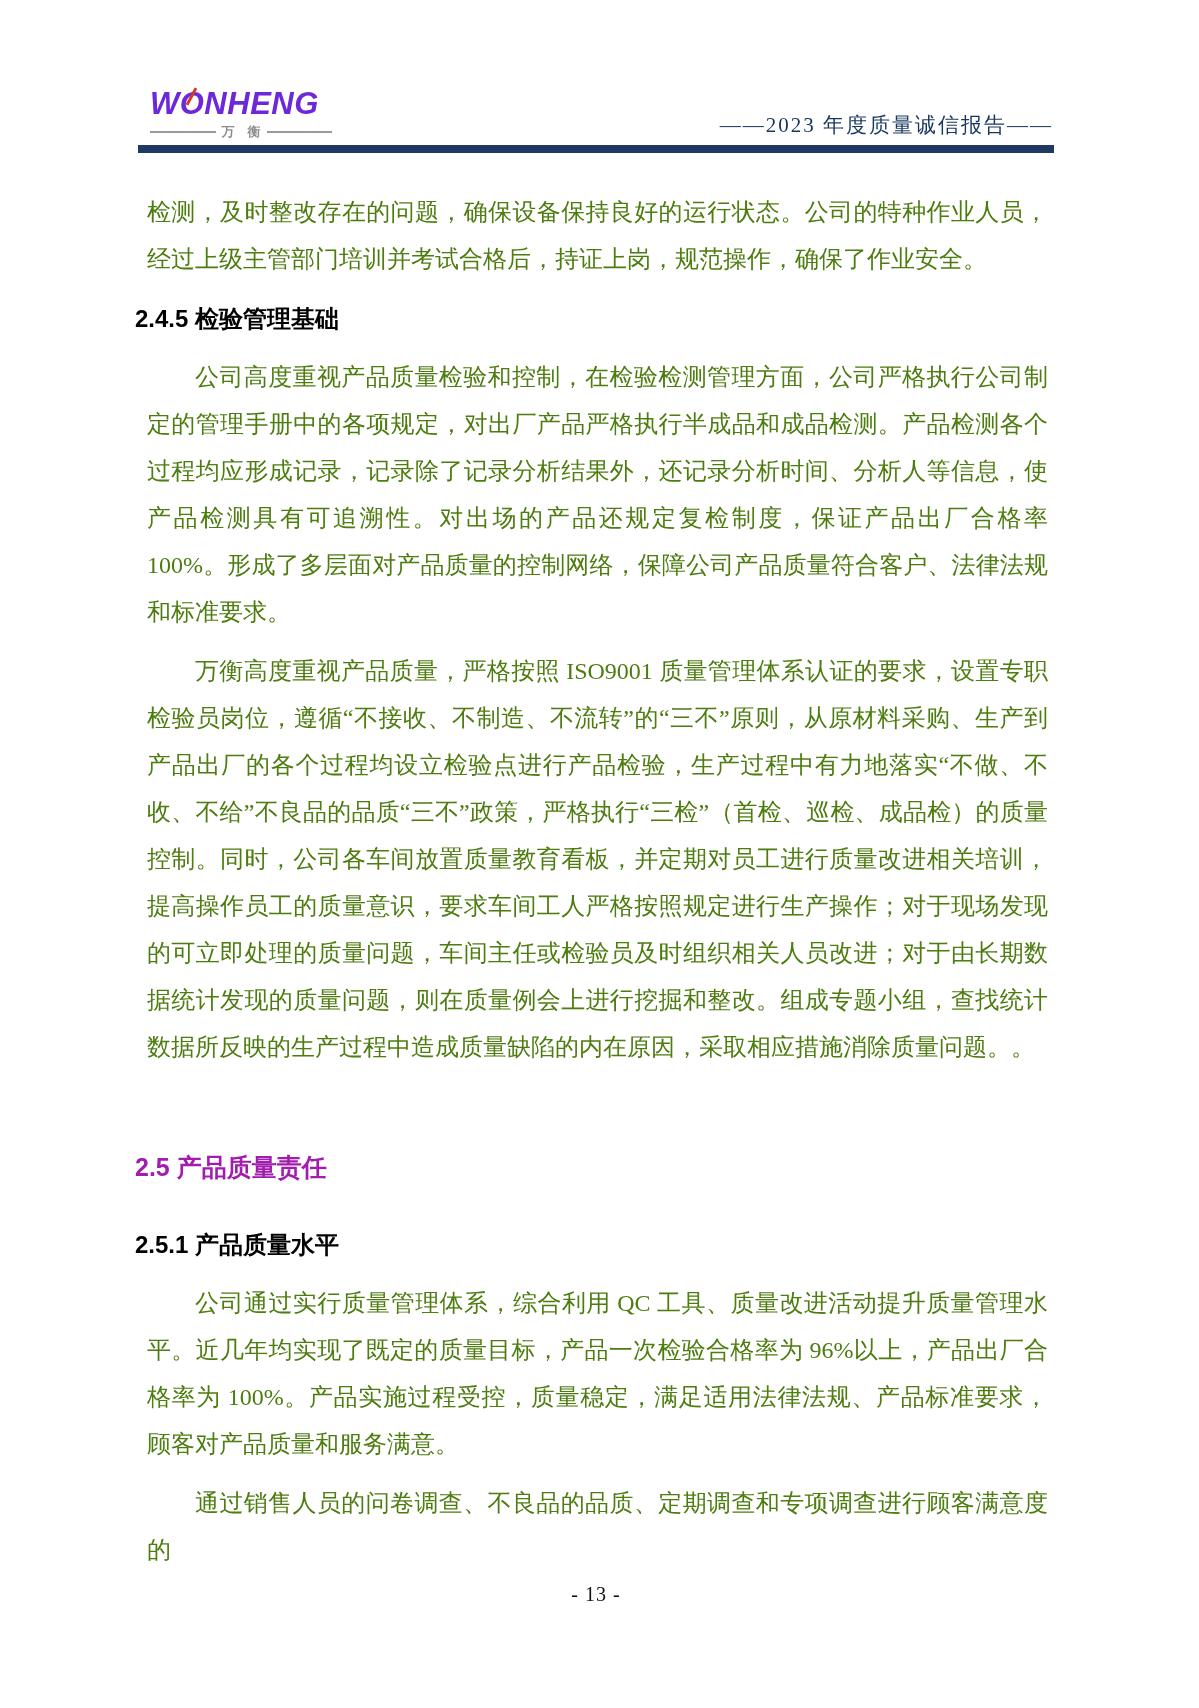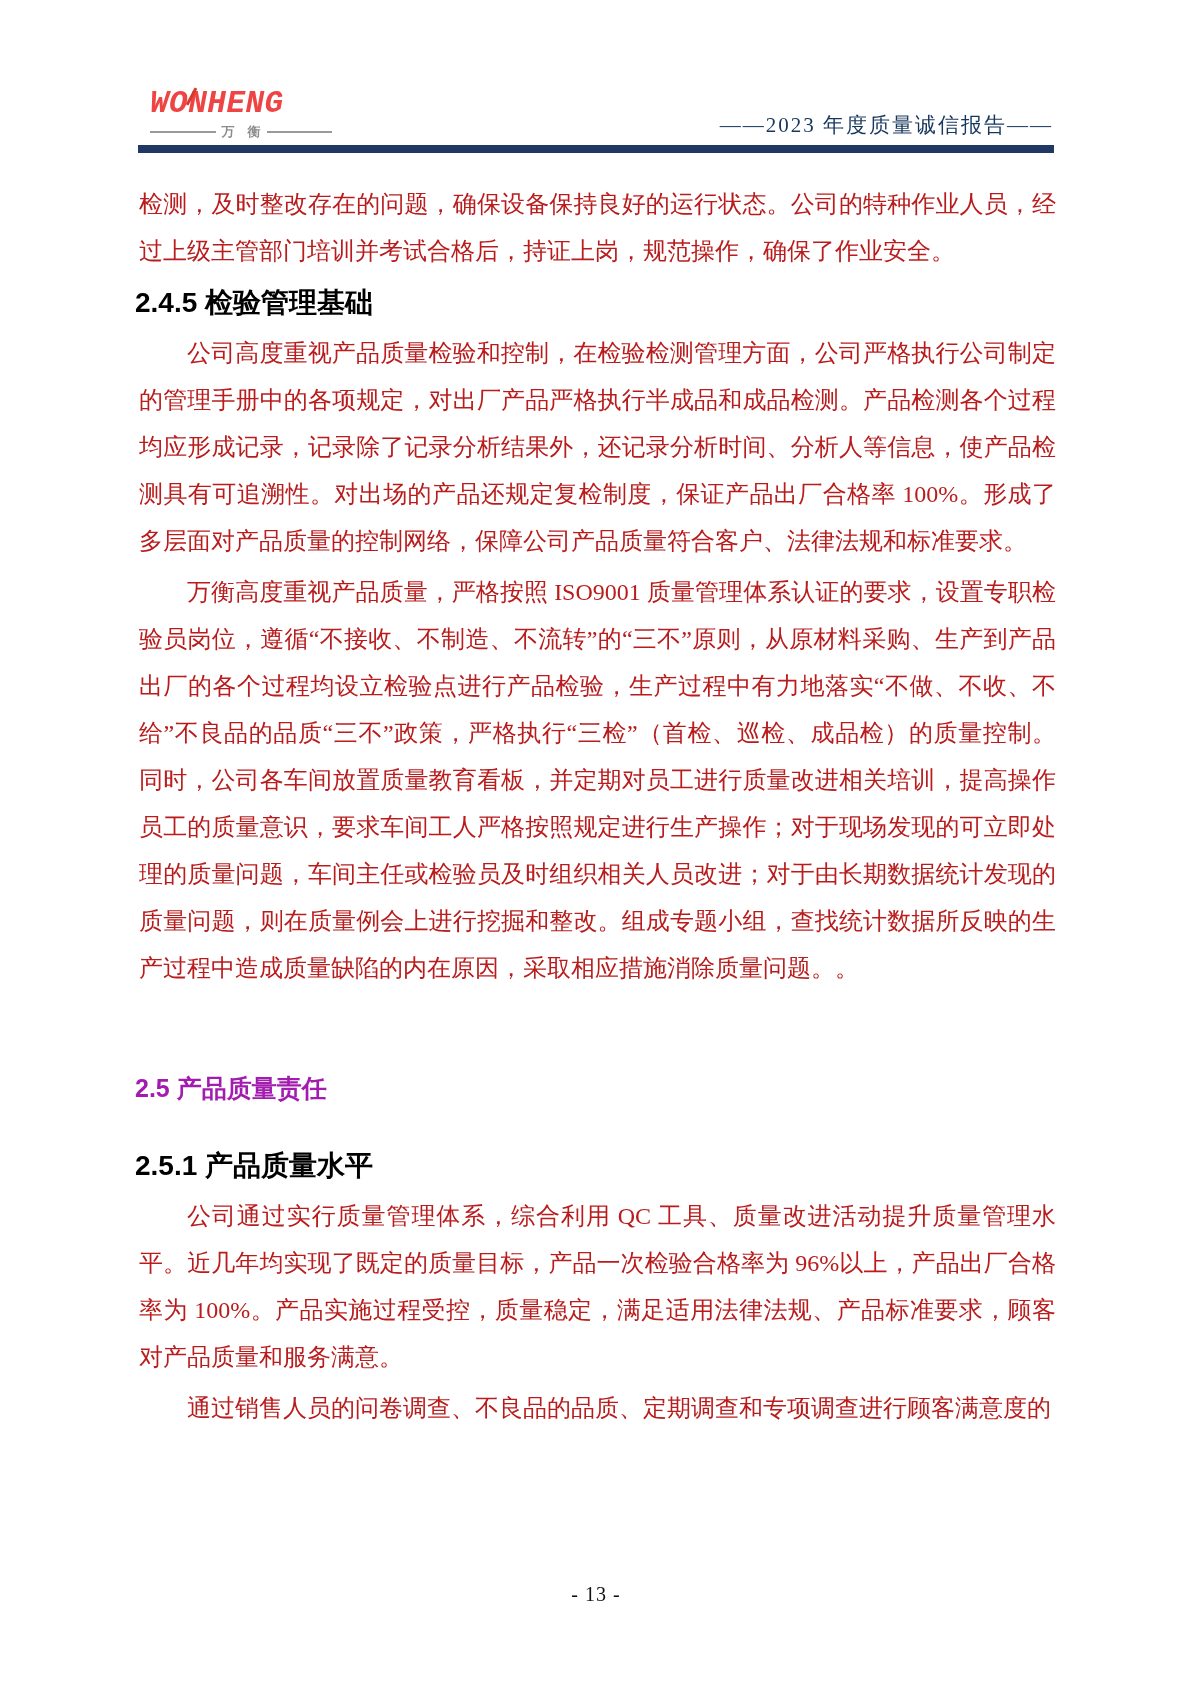--- a/index.html
+++ b/index.html
@@ -78,31 +78,31 @@
   }
 
   
   .doc-body {
     position: absolute;
     left: 135px;
     top: 177px;
     width: 925px;
   }
   .para {
-    margin: 4px;
+    margin: 12px;
     font-size: 24px;
     line-height: 47px;
     text-align: justify;
     font-family: "Liberation Serif", serif;
-    color: #b91c1c;
+    color: #4d7c0f;
   }
   .para.indent { text-indent: 2em; }
   .heading-3 {
     margin: 0;
-    font-size: 28px;
+    font-size: 24px;
     line-height: 47px;
     font-weight: bold;
     font-family: "Liberation Sans", sans-serif;
     color: #000000;
   }
   .heading-2 {
     margin: 73px 0 30px 0;
     font-size: 25px;
     line-height: 47px;
     font-weight: bold;
@@ -122,21 +122,21 @@
     color: #111111;
     font-family: "Liberation Serif", serif;
   }
 </style>
 </head>
 <body>
 
 <div class="page">
 
   <div class="logo">
-    <div class="logo-word" style="color: #ef4444; font-family: Liberation Mono, monospace;">WONHENG</div>
+    <div class="logo-word" style="color: #6d28d9;">WONHENG</div>
     <span class="logo-accent" style="background: rgb(210, 58, 42);"></span>
     <div class="logo-sub">
       <span class="rule"></span>
       <span class="cn" style="color: rgb(140, 140, 140);">万　衡</span>
       <span class="rule"></span>
     </div>
   </div>
 
   <div class="header-title">——2023 年度质量诚信报告——</div>
 

